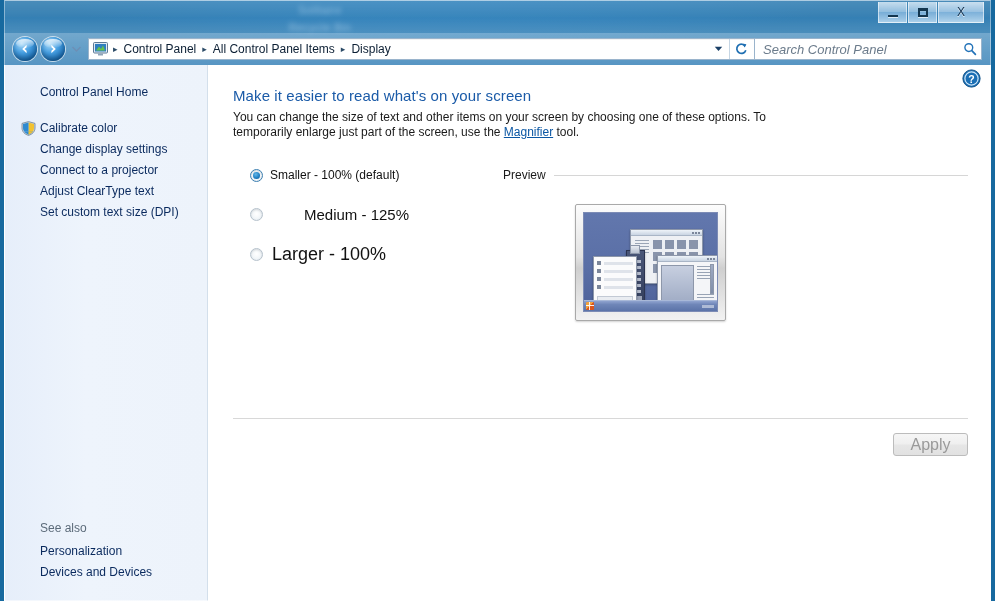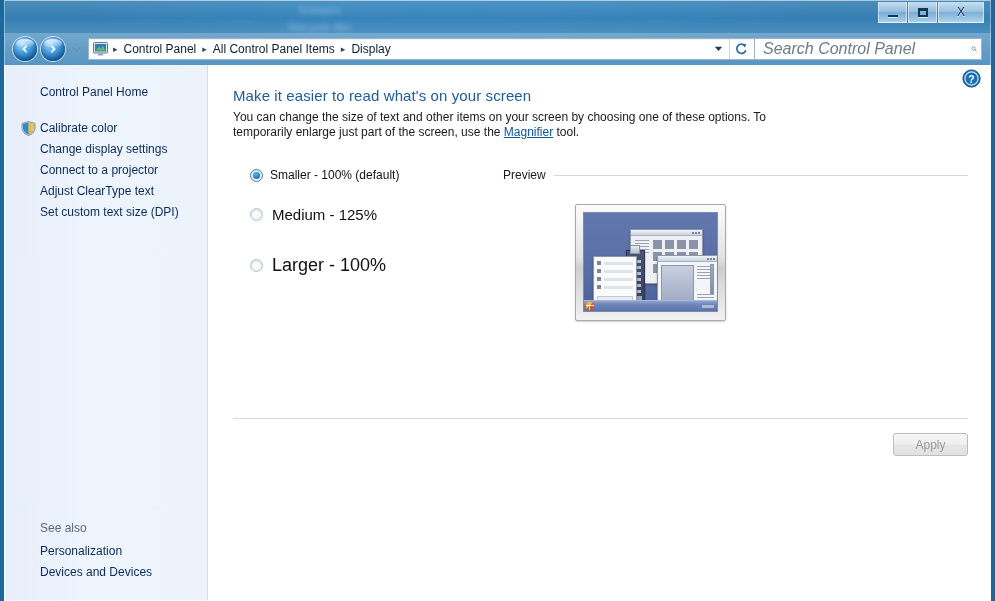--- a/index.html
+++ b/index.html
@@ -198,21 +198,21 @@
     display: flex;
     align-items: center;
     margin-right: 8px;
     padding: 0 4px 0 8px;
   }
   #search-input {
     flex: 1 1 auto;
     border: none;
     outline: none;
     font-family: "Liberation Sans", sans-serif;
-    font-size: 16px;
+    font-size: 13px;
     font-style: italic;
     color: #404040;
     background: transparent;
     padding: 0;
   }
   #search-input::placeholder { color: #6b7b8b; font-style: italic; opacity: 1; }
 
   
   #body-area {
     position: absolute;
@@ -335,21 +335,21 @@
     position: absolute;
     left: 50%; top: 50%;
     width: 7px; height: 7px;
     margin: -3.5px 0 0 -3.5px;
     border-radius: 50%;
     background: radial-gradient(circle at 40% 35%, #63b7e8 0%, #1d7cc0 60%, #10558c 100%);
   }
   .opt .lbl { color: #111; white-space: nowrap; }
   #opt-smaller { margin-bottom: 24px; }
   #opt-smaller .lbl { font-size: 12px; }
-  #opt-medium  { margin-bottom: 32px; }
+  #opt-medium  { margin-bottom: 21px; gap: 32px; }
   #opt-medium .lbl { font-size: 15px; }
   #opt-larger .lbl { font-size: 18px; }
   #opt-medium .radio, #opt-larger .radio { margin-right: 9px; }
 
   
   #preview-col {
     flex: 1 1 auto;
     padding-right: 22px;
   }
   #preview-header {
@@ -579,21 +579,21 @@
     top: 368px;
   }
   #apply-button {
     width: 75px;
     height: 23px;
     box-sizing: border-box;
     border: 1px solid #bcbcbc;
     border-radius: 3px;
     background: linear-gradient(to bottom, #f6f6f6 0%, #efefef 48%, #e6e6e6 52%, #e1e1e1 100%);
     color: #9a9a9a;
-    font-size: 12px;
+    font-size: 16px;
     font-family: "Liberation Sans", sans-serif;
     display: flex;
     align-items: center;
     justify-content: center;
   }
 
   
   #window-bottom-edge {
     position: absolute;
     left: 0;

